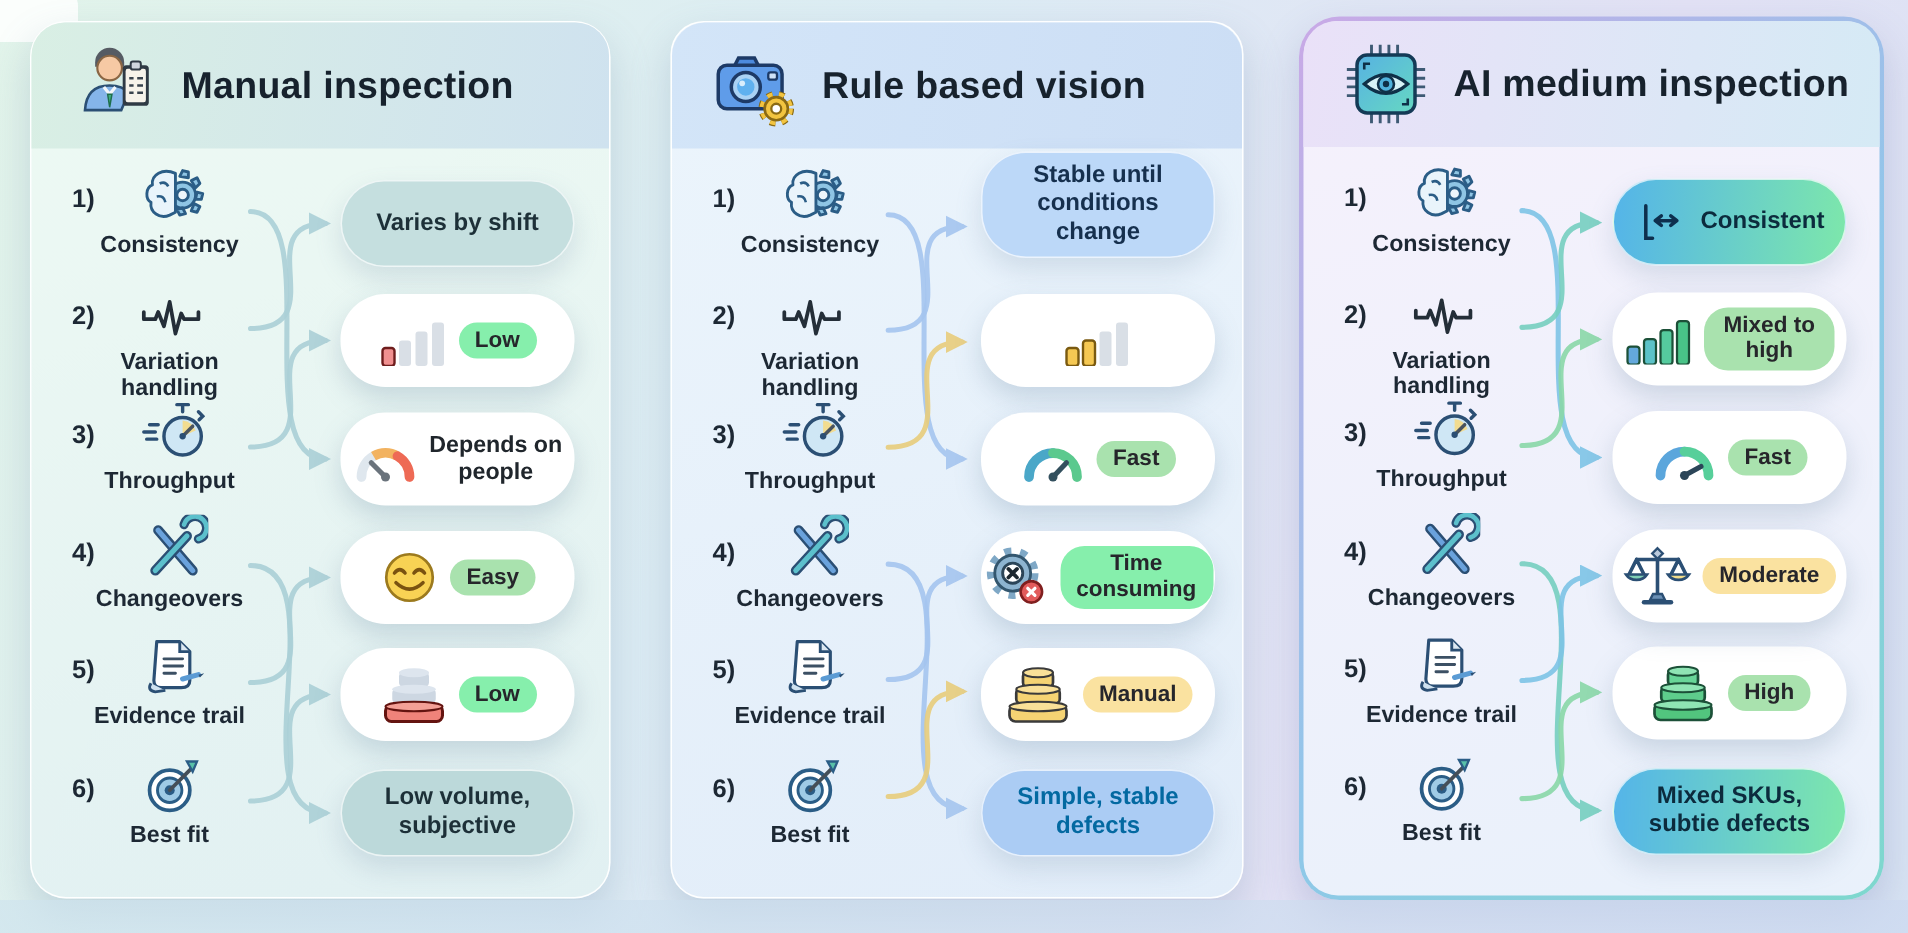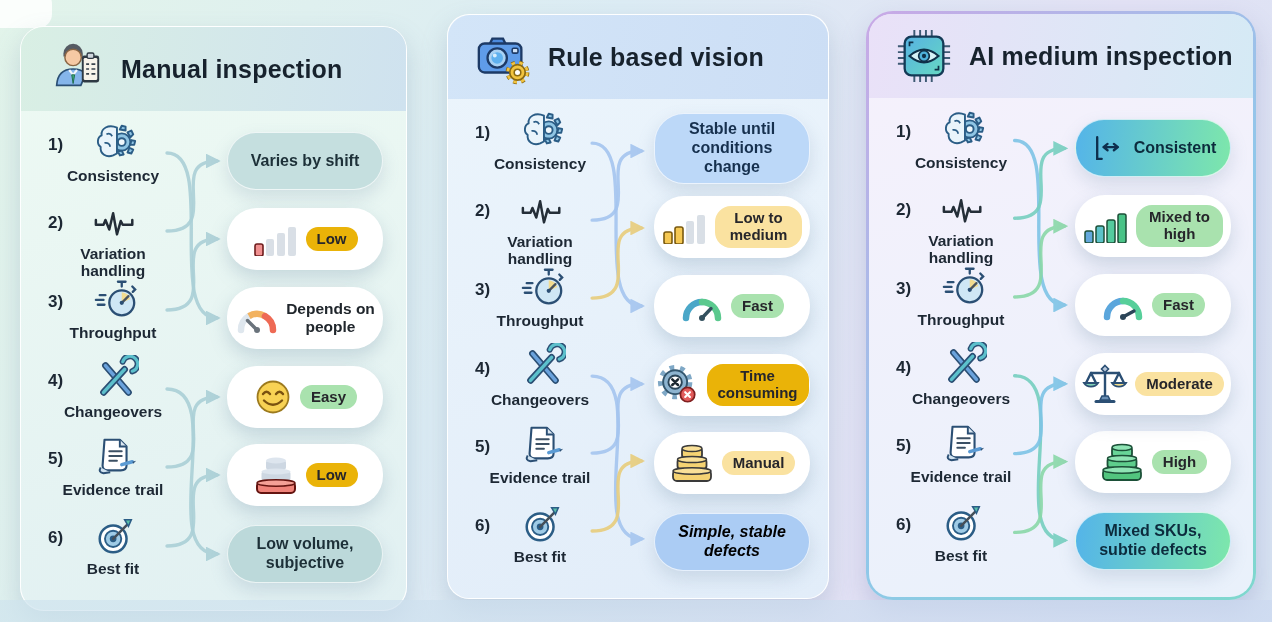--- a/index.html
+++ b/index.html
@@ -7,21 +7,21 @@
   #stage{position:relative;width:1272px;height:622px;
     background:linear-gradient(115deg,#e2f4ea 0%,#dcecf4 40%,#e3e2f5 72%,#d7e3f3 100%);}
   #stage::after{content:"";position:absolute;left:0;right:0;bottom:0;height:22px;
     background:linear-gradient(90deg,#cfe4ee,#ccd9f0);opacity:.7;}
   .corner-shape{position:absolute;left:-14px;top:-10px;width:66px;height:38px;border-radius:14px;
     background:rgba(255,255,255,.85);}
 
   .panel{position:absolute;top:14px;height:583px;border-radius:24px;
     border:1.5px solid rgba(255,255,255,.95);
     box-shadow:0 12px 26px rgba(110,140,170,.28);}
-  #p1{left:20px;width:385px;background:linear-gradient(165deg,#eefaf3,#e1f0f2);margin-top:12px;}
+  #p1{left:20px;width:385px;background:linear-gradient(165deg,#eefaf3,#e1f0f2);}
   #p2{left:447px;width:380px;background:linear-gradient(165deg,#ecf5fc,#e2edf9);border-radius:22px;}
   #p3wrap{position:absolute;left:866px;top:11px;width:390px;height:589px;border-radius:27px;padding:3px;
     box-sizing:border-box;background:linear-gradient(135deg,#c9a9e6,#90c7ea 55%,#7ed8cd);
     box-shadow:0 12px 26px rgba(120,130,180,.3);}
   #p3{position:relative;width:100%;height:100%;border-radius:23px;
     background:linear-gradient(165deg,#f6f1fc,#e9f1fb);}
 
   .hdr{height:84px;border-radius:22px 22px 0 0;display:flex;align-items:center;gap:16px;padding:0 8px 0 26px;}
   .hdr1{background:linear-gradient(100deg,#d9efe4,#cfe2ef);}
   .hdr2{background:linear-gradient(100deg,#d3e5f8,#ccdef5);}
@@ -40,26 +40,26 @@
   .badge{position:absolute;left:206px;width:156px;box-sizing:border-box;border-radius:30px;
     display:flex;align-items:center;justify-content:center;}
   .badge.white{background:#ffffff;min-height:62px;gap:7px;padding:6px 8px;
     box-shadow:0 8px 18px rgba(100,130,160,.26);}
   .badge.filled{min-height:58px;padding:6px 12px;text-align:center;
     font-weight:700;font-size:16px;line-height:1.18;border:1.5px solid rgba(255,255,255,.7);
     box-shadow:0 8px 18px rgba(100,130,160,.2);}
   .f1a{background:#c5dfdf;color:#1d3038;}
   .f1b{background:#bcd9da;color:#1d3038;}
   .f2a{background:#bcd8f8;color:#16304e;}
-  .f2b{background:#abccf4;color:#000000;font-style:italic;}
+  .f2b{background:#abccf4;color:#0369a1;}
   .f3{background:linear-gradient(95deg,#54b4e9,#7de7ab);color:#0c2b3d;gap:8px;}
   .btext{font-size:15.5px;font-weight:700;color:#20262c;text-align:center;line-height:1.15;}
   .pill{border-radius:16px;padding:4px 11px;font-size:15px;font-weight:700;color:#26262b;
     text-align:center;line-height:1.12;}
-  .pill.pink{background:#eab308;}
+  .pill.pink{background:#86efac;}
   .pill.green{background:#a9e2ae;}
   .pill.yellow{background:#fae2a0;}
   .bicon{flex:0 0 auto;}
 </style>
 </head>
 <body>
 
 <div id="stage">
 <div class="corner-shape"></div>
 
@@ -330,31 +330,30 @@
     <span class="ilabel">Evidence trail</span>
   </div>
   <div class="item" style="top:485px">
     <span class="num" style="top:16px">6)</span>
     <svg class="iicon">
           <use href="#sy-target"></use>
         </svg>
     <span class="ilabel">Best fit</span>
   </div>
 
-  <div class="badge filled f2a" style="top:98px">
+  <div class="badge filled f2a" style="top:86px">
     <span>Stable until conditions change</span>
   </div>
   <div class="badge white" style="top:181px">
     <svg class="bicon" width="46" height="34" viewBox="0 0 46 34">
       <rect x="2" y="22" width="8" height="12" rx="2" fill="#f5c853" stroke="#7a5a10" stroke-width="1.6"></rect>
       <rect x="13" y="17" width="8" height="17" rx="2" fill="#f5c853" stroke="#7a5a10" stroke-width="1.6"></rect>
       <rect x="24" y="11" width="8" height="23" rx="2" fill="#d9dfe6"></rect>
       <rect x="35" y="5" width="8" height="29" rx="2" fill="#d9dfe6"></rect>
     </svg>
-    <span class="pill yellow">Low to medium</span>
   </div>
   <div class="badge white" style="top:260px">
     <svg class="bicon" width="44" height="38" viewBox="0 0 44 38">
       <path d="M6 31 A16 16 0 0 1 22 15" fill="none" stroke="#4aa7c8" stroke-width="6.5" stroke-linecap="round"></path>
       <path d="M22 15 A16 16 0 0 1 38 31" fill="none" stroke="#5bc98e" stroke-width="6.5" stroke-linecap="round"></path>
       <path d="M22 31 L31 21.5" stroke="#33505e" stroke-width="3.4" stroke-linecap="round"></path>
       <circle cx="22" cy="31" r="3" fill="#33505e"></circle>
     </svg>
     <span class="pill green">Fast</span>
   </div>

